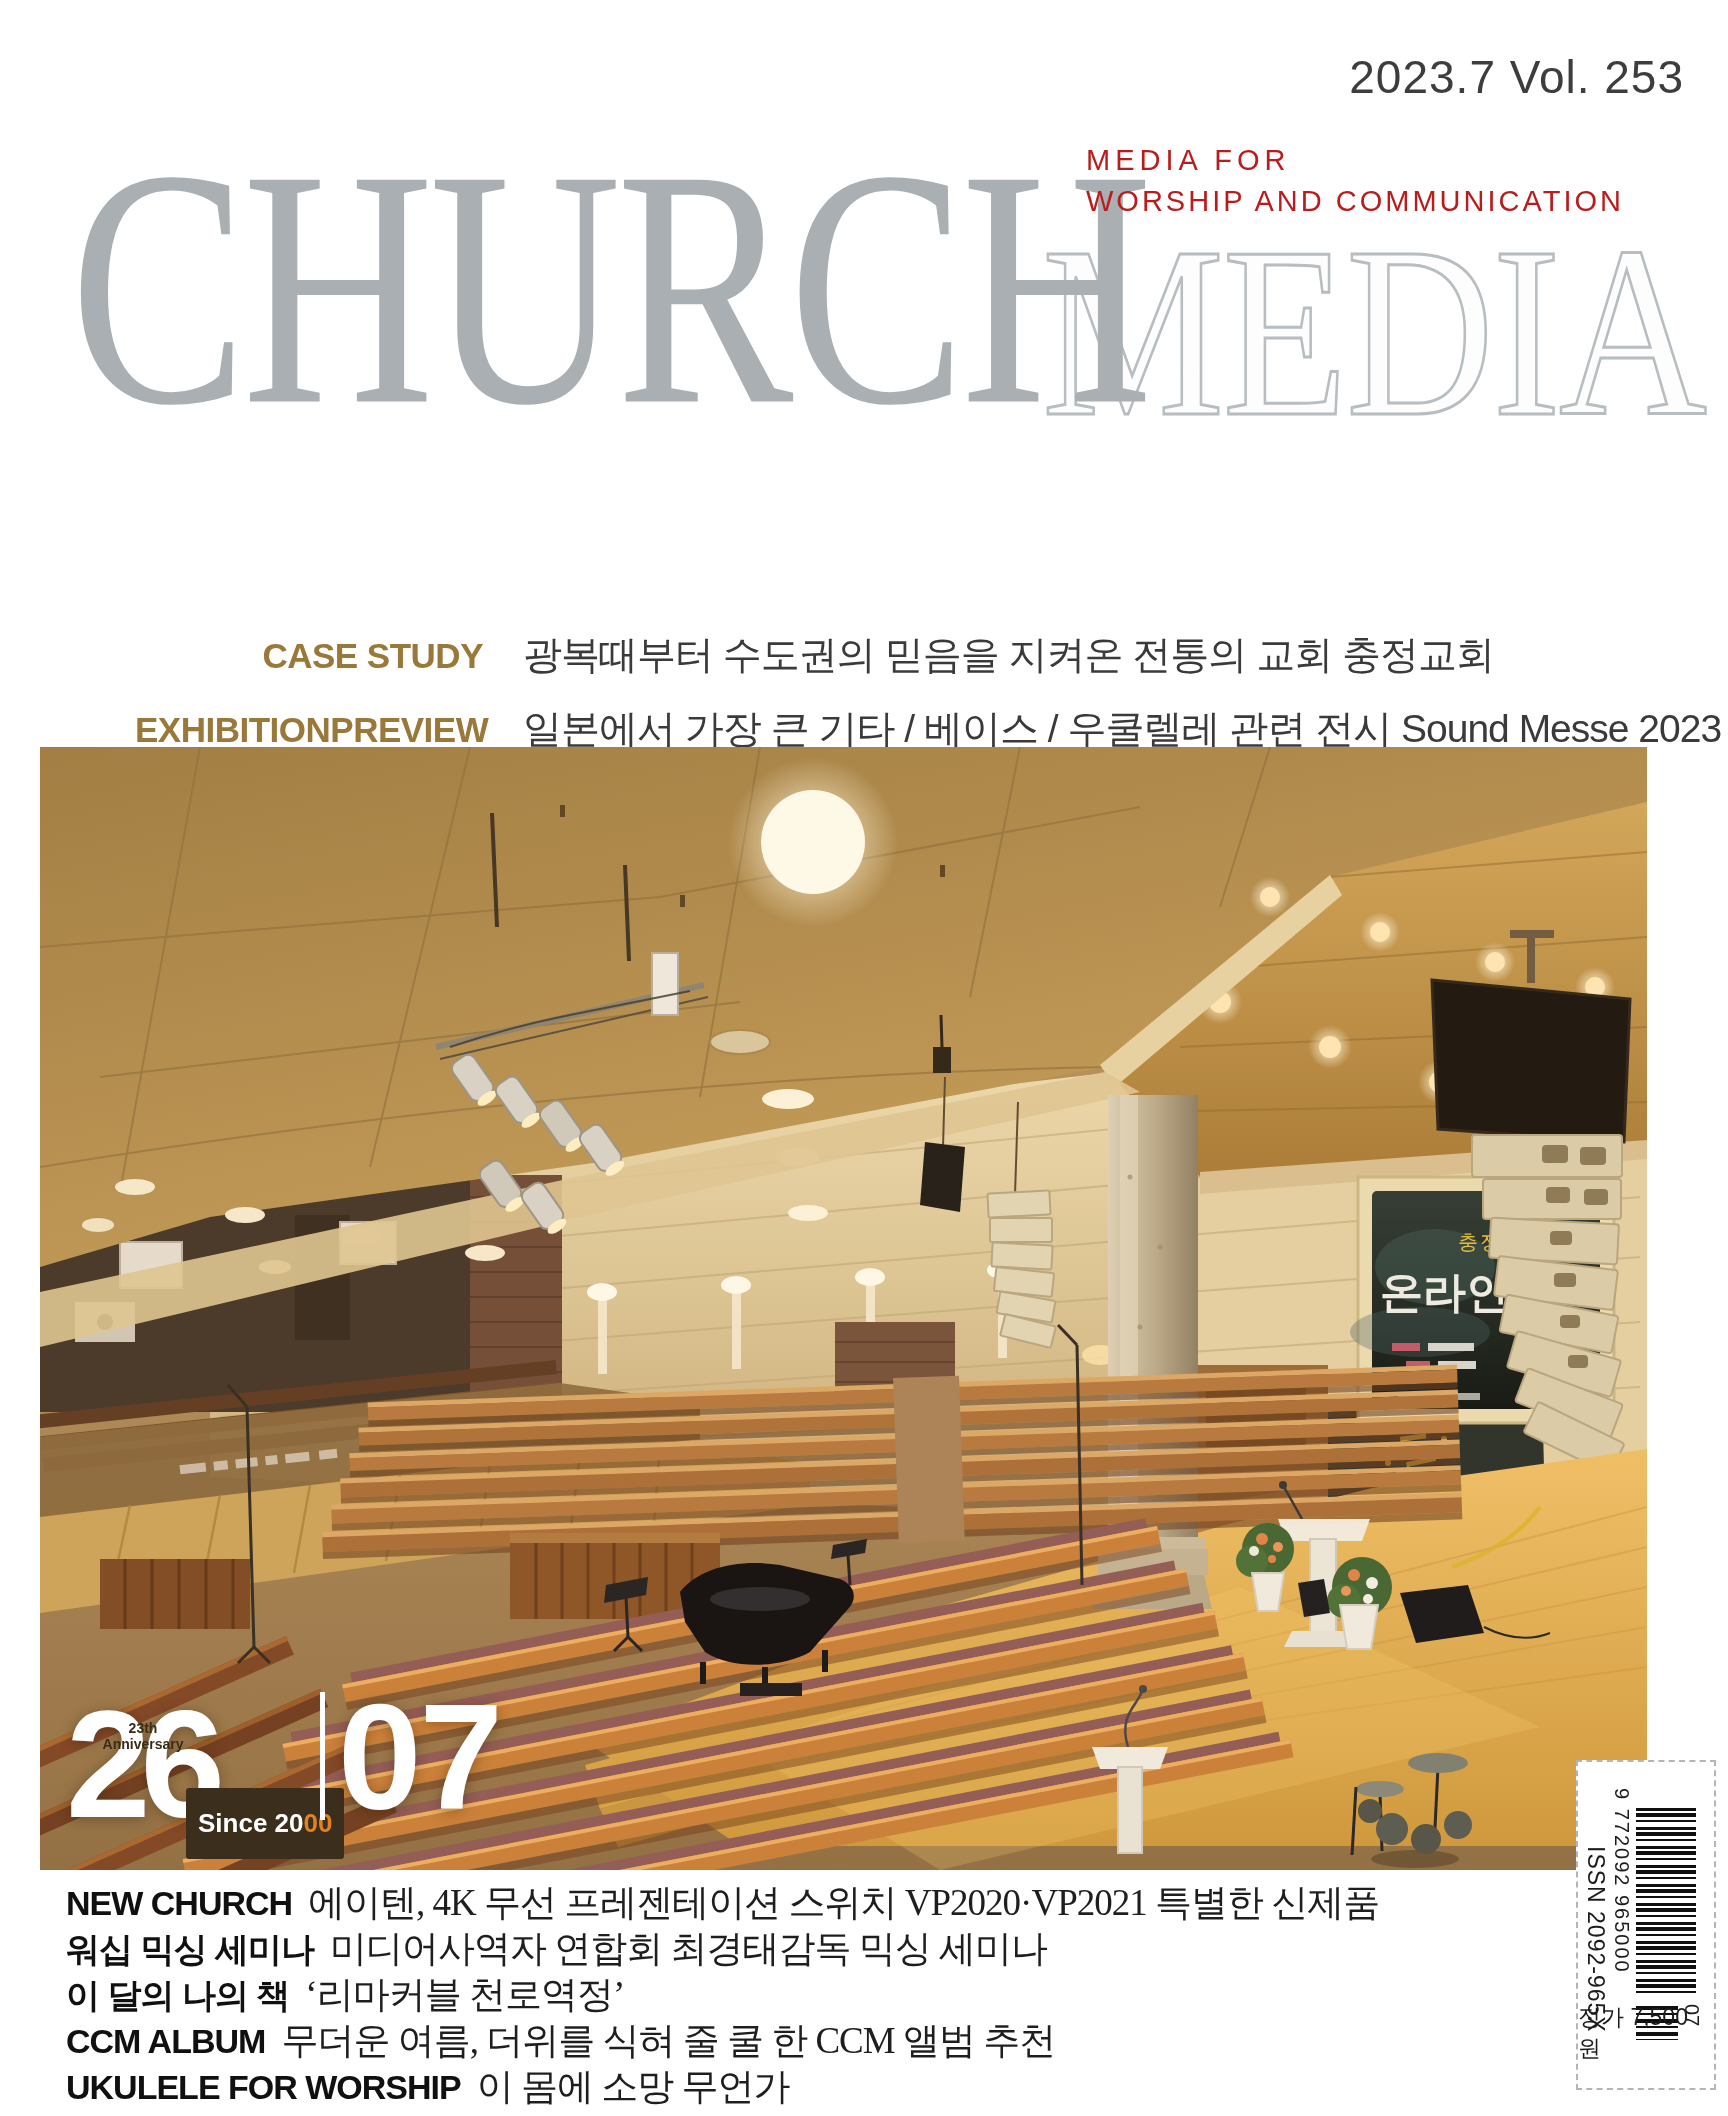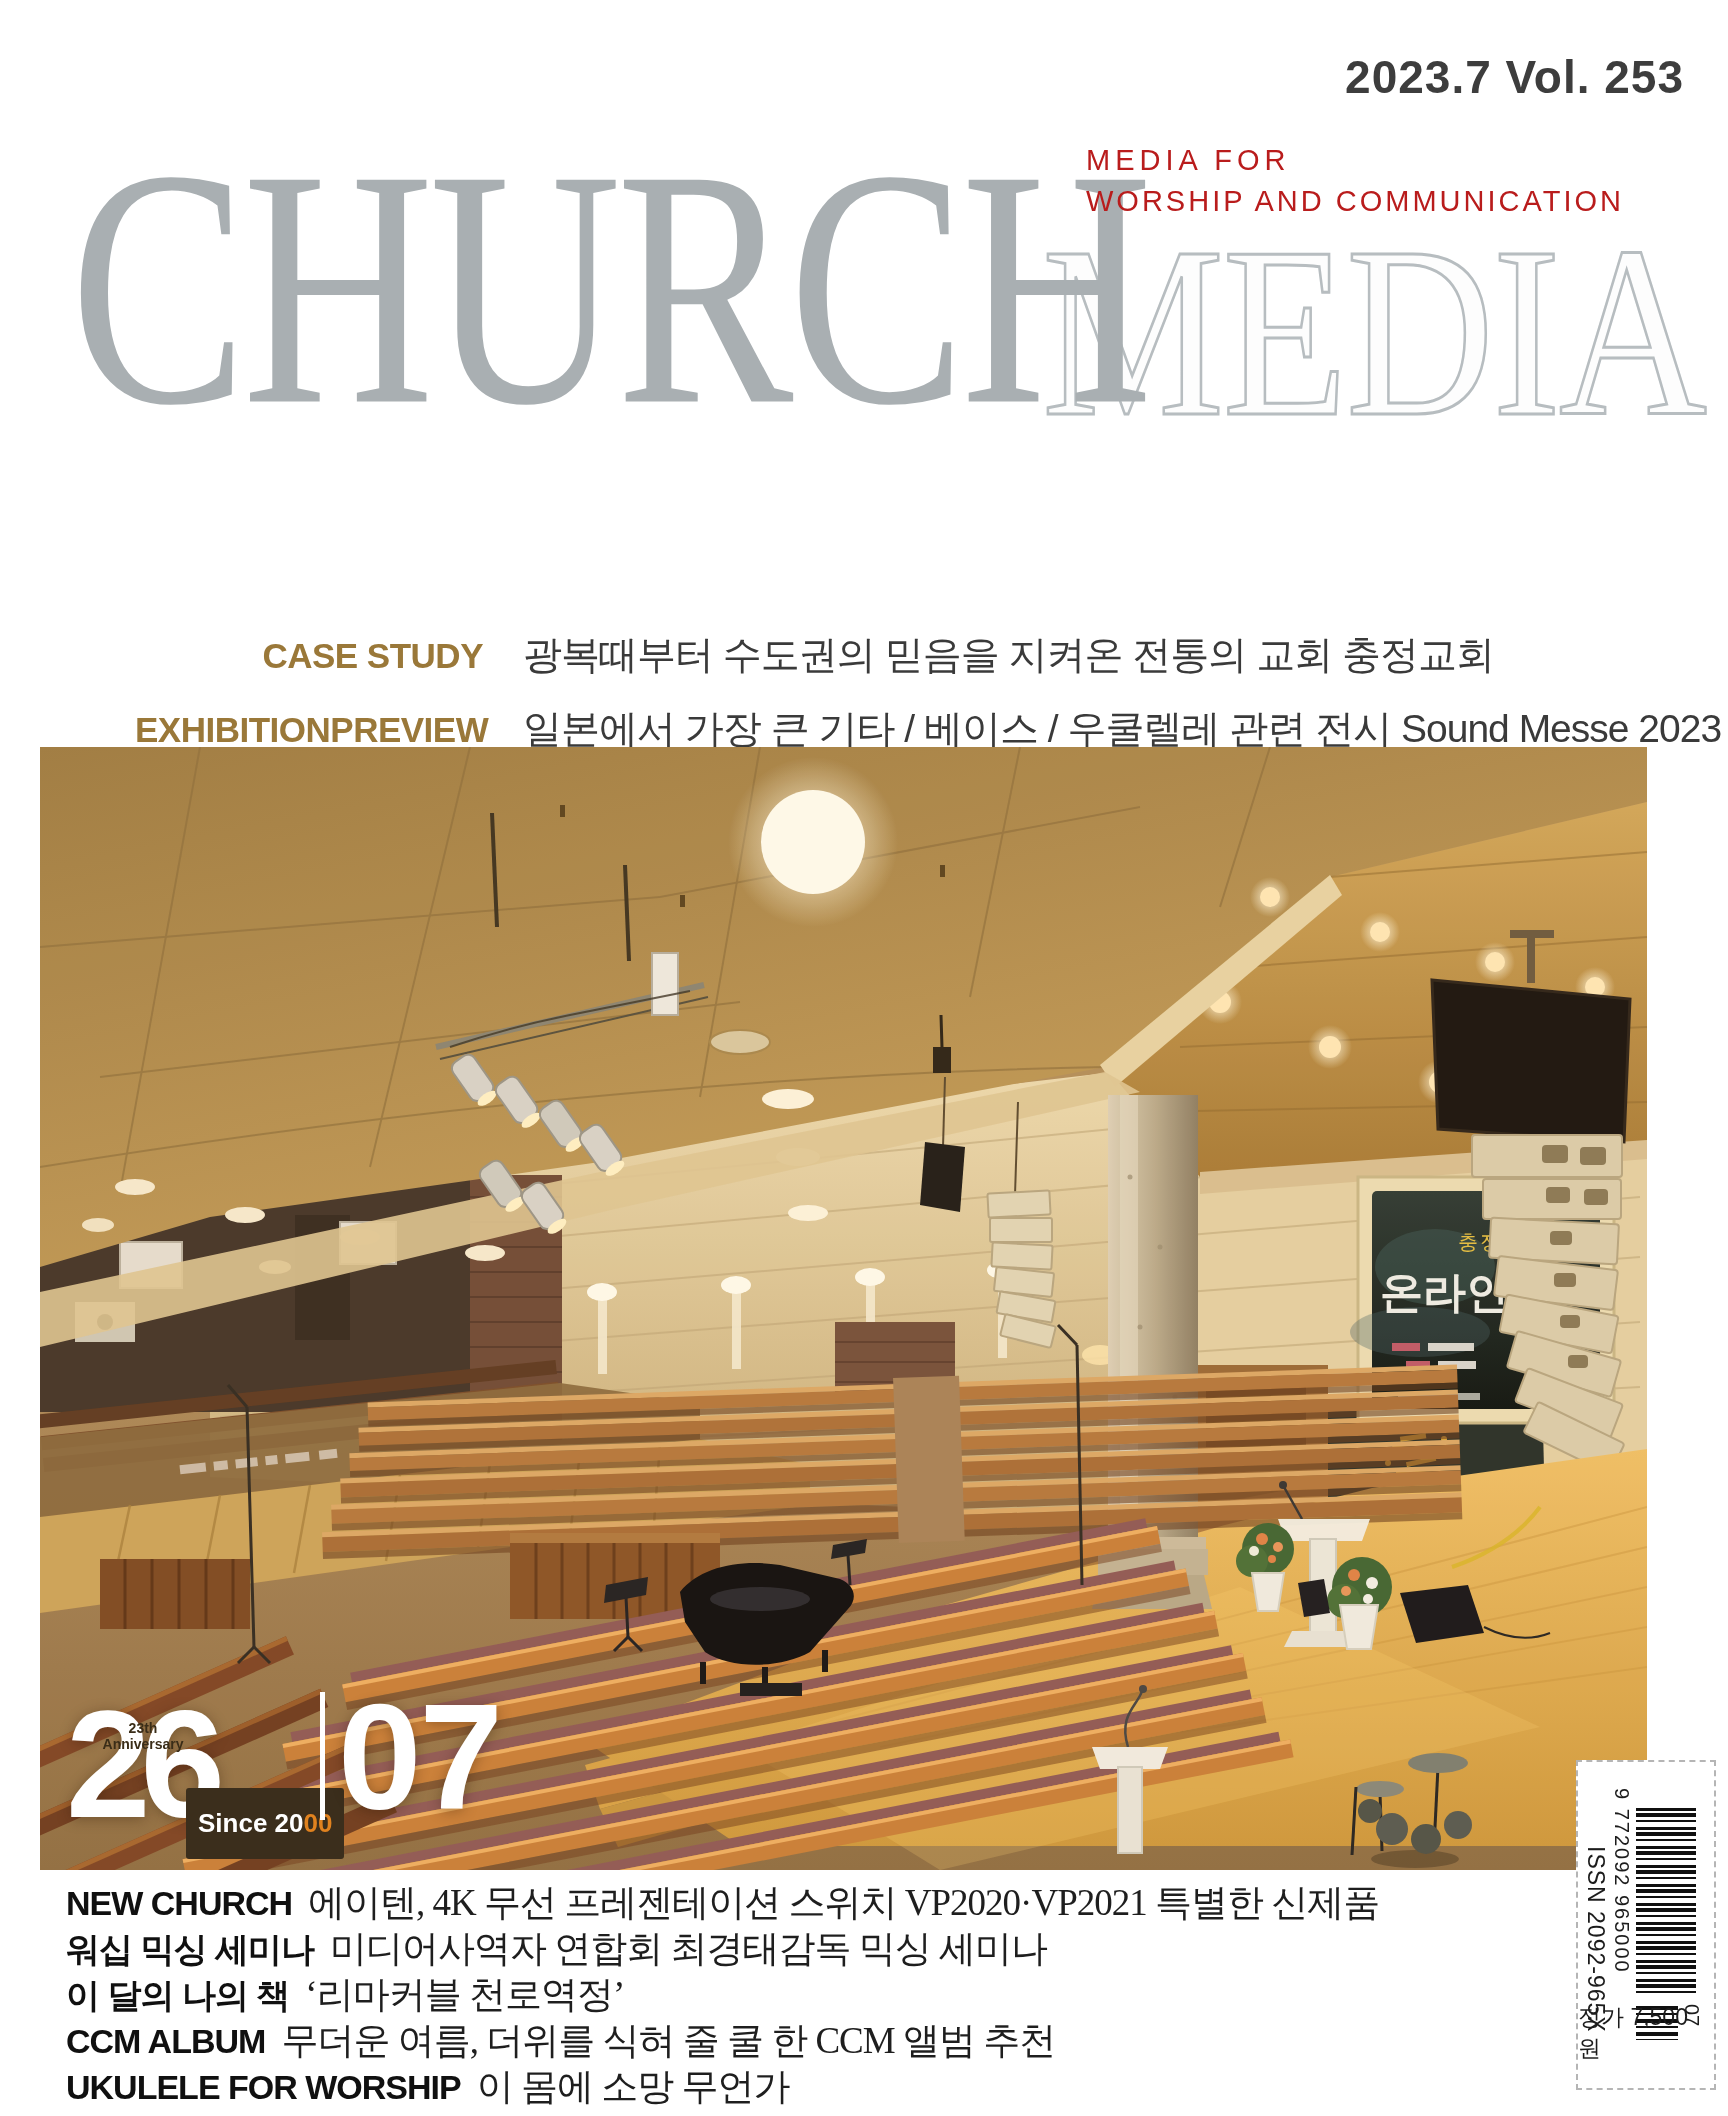--- a/index.html
+++ b/index.html
@@ -1,19 +1,19 @@
 <!DOCTYPE html>
 <html><head>
 <meta charset="utf-8">
 <style>
   html,body{margin:0;padding:0;background:#ffffff;}
   .page{position:relative;width:1728px;height:2116px;background:#ffffff;overflow:hidden;
         font-family:"Liberation Sans",sans-serif;}
   
-  .issue-info{position:absolute;top:50px;right:44px;font-size:46px;font-weight:700;
+  .issue-info{position:absolute;top:50px;right:44px;font-size:46px;font-weight:400;
               color:#3d3d3d;letter-spacing:1px;}
   .logo-main{position:absolute;left:70px;top:118px;font-family:"Liberation Serif",serif;
              font-size:332px;line-height:1;color:#a9afb2;transform:scale(.80,1.02);
              transform-origin:left top;letter-spacing:-6px;z-index:2;}
   .logo-sub{position:absolute;left:1042px;top:210px;font-family:"Liberation Serif",serif;
             font-size:244px;line-height:1;color:#fdfdfd;-webkit-text-stroke:3px #b7bdc0;
             text-shadow:0 0 1px #c4c9cc;transform:scale(.84,1);transform-origin:left top;
             letter-spacing:-2px;z-index:1;}
   .logo-tagline{position:absolute;left:1086px;top:140px;color:#b91c1c;font-size:29px;
                 line-height:41px;letter-spacing:5px;z-index:2;white-space:nowrap;}

